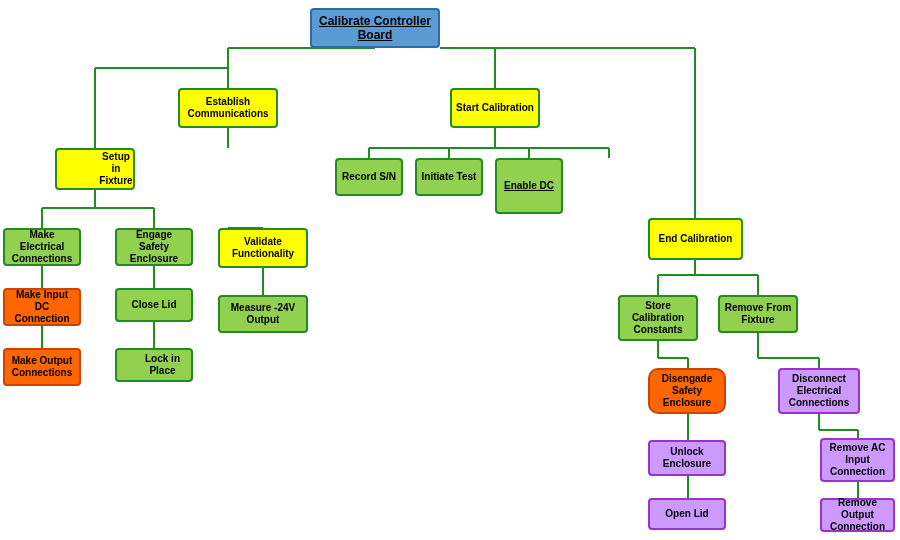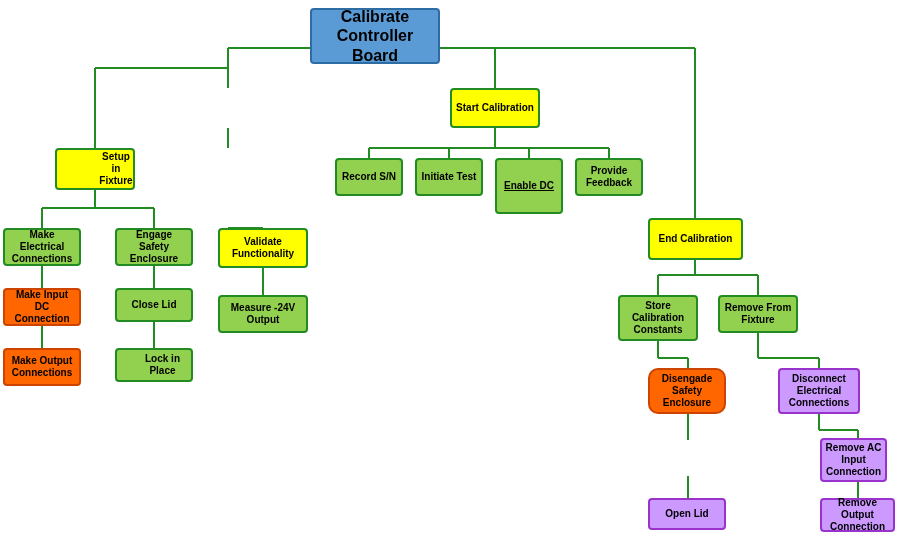--- a/index.html
+++ b/index.html
@@ -130,54 +130,54 @@
     <line x1="688" y1="430" x2="688" y2="440"></line>
     <line x1="688" y1="476" x2="688" y2="488"></line>
     <line x1="688" y1="488" x2="688" y2="498"></line>
 
     <line x1="819" y1="414" x2="819" y2="430"></line>
     <line x1="819" y1="430" x2="858" y2="430"></line>
     <line x1="858" y1="430" x2="858" y2="438"></line>
     <line x1="858" y1="482" x2="858" y2="498"></line>
   </svg>
 
-  <div class="node blue" style="left:310px;top:8px;width:130px;height:56px;font-size:16px;">
+  <div class="node blue" style="left:310px;top:8px;width:130px;height:40px;font-size:12px;text-decoration:underline;">
     <span>Calibrate Controller
 Board</span>
   </div>
 
   <div class="node yellow" style="left:55px;top:148px;width:80px;height:42px;padding-left:45px;">
     <span>Setup in
 Fixture</span>
   </div>
 
+  <div class="node yellow" style="left:178px;top:88px;width:100px;height:40px;">
+    <span>Establish
+Communications</span>
+  </div>
 
   <div class="node green" style="left:335px;top:158px;width:68px;height:38px;">
     <span>Record
 S/N</span>
   </div>
 
   <div class="node yellow" style="left:450px;top:88px;width:90px;height:40px;">
     <span>Start
 Calibration</span>
   </div>
 
   <div class="node green" style="left:415px;top:158px;width:68px;height:38px;">
     <span>Initiate
 Test</span>
   </div>
 
   <div class="node green" style="left:495px;top:158px;width:68px;height:56px;text-decoration:underline;">
     <span>Enable DC</span>
   </div>
 
-  <div class="node green" style="left:575px;top:158px;width:68px;height:38px;">
-    <span>Provide
-Feedback</span>
-  </div>
 
   <div class="node green" style="left:3px;top:228px;width:78px;height:38px;">
     <span>Make Electrical
 Connections</span>
   </div>
 
   <div class="node green" style="left:115px;top:228px;width:78px;height:38px;">
     <span>Engage Safety
 Enclosure</span>
   </div>
@@ -231,26 +231,30 @@
 Safety
 Enclosure</span>
   </div>
 
   <div class="node purple" style="left:778px;top:368px;width:82px;height:46px;">
     <span>Disconnect
 Electrical
 Connections</span>
   </div>
 
+  <div class="node purple" style="left:648px;top:440px;width:78px;height:36px;">
+    <span>Unlock
+Enclosure</span>
+  </div>
 
   <div class="node purple" style="left:648px;top:498px;width:78px;height:32px;">
     <span>Open Lid</span>
   </div>
 
-  <div class="node purple" style="left:820px;top:438px;width:67px;height:44px;">
+  <div class="node purple" style="left:820px;top:438px;width:75px;height:44px;">
     <span>Remove
 AC Input
 Connection</span>
   </div>
 
   <div class="node purple" style="left:820px;top:498px;width:75px;height:34px;">
     <span>Remove Output
 Connection</span>
   </div>
 

